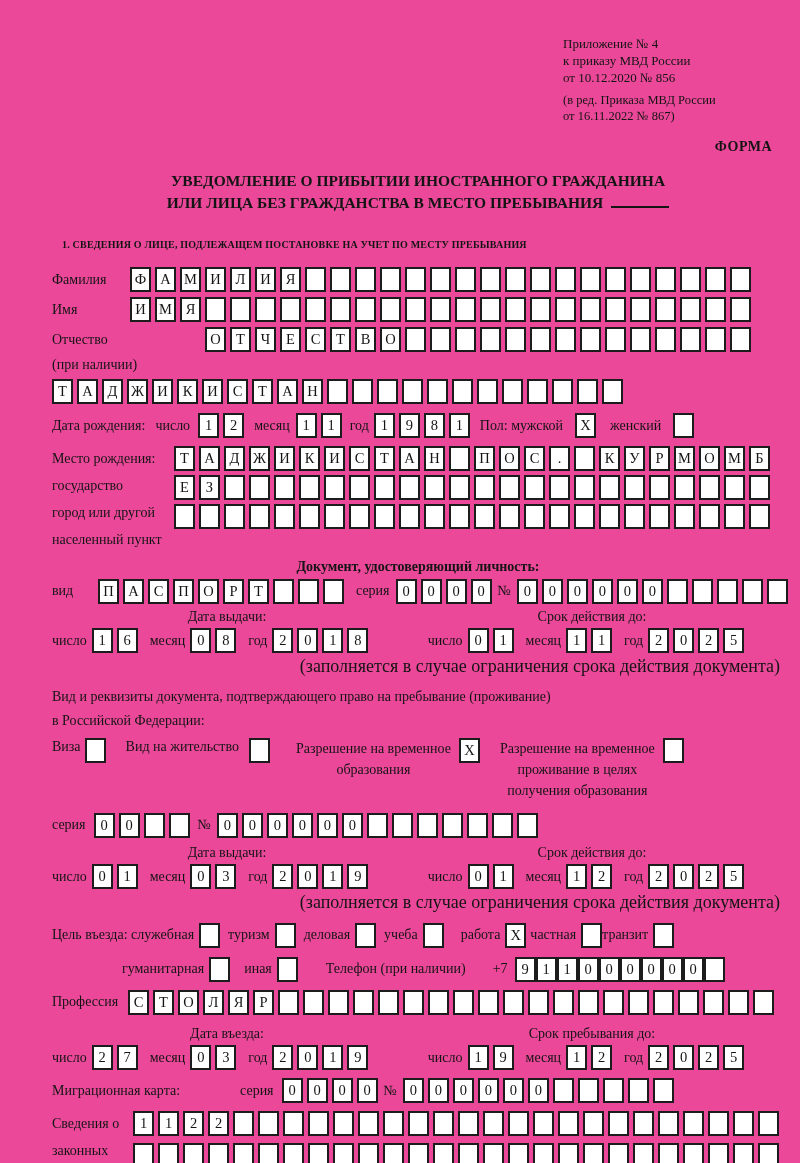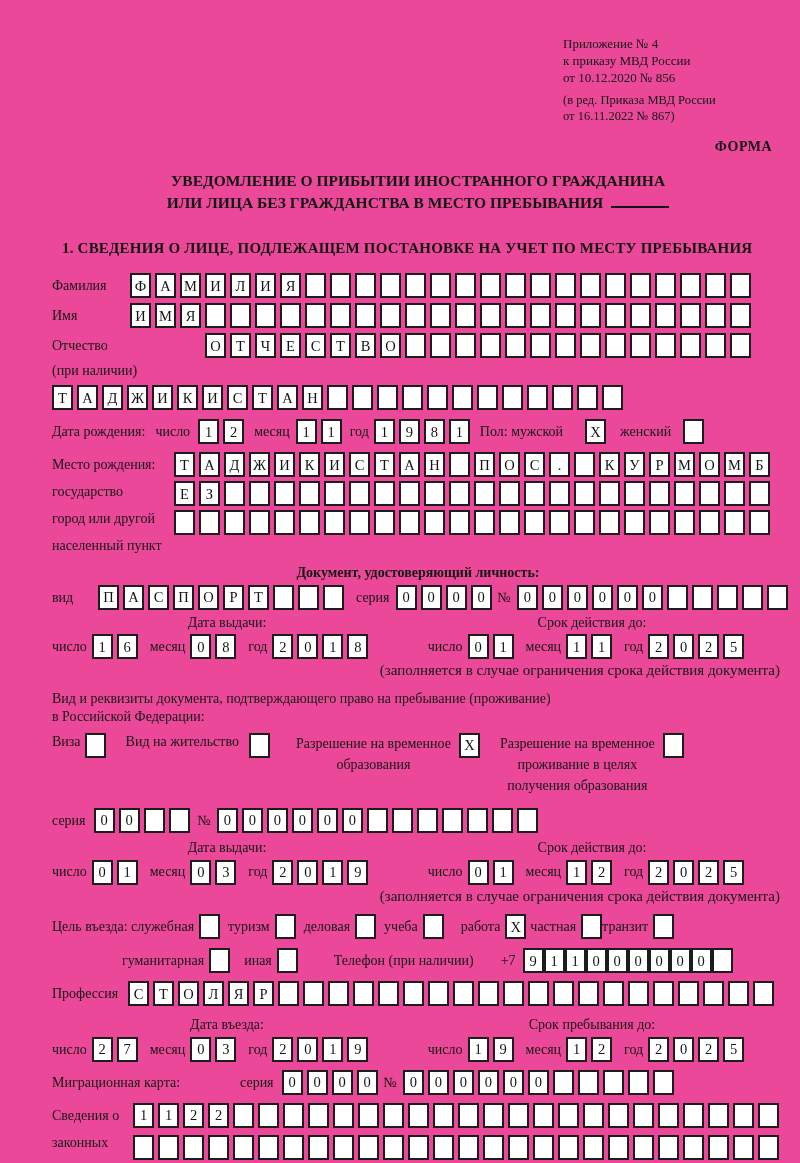--- a/index.html
+++ b/index.html
@@ -9,41 +9,41 @@
     background:#ec4899;color:#141414;
     font-family:"Liberation Serif","DejaVu Serif",serif;
     font-size:14px;line-height:1.25;overflow:hidden;
   }
   .apx{margin-left:511px;font-size:13px;line-height:1.3;}
   .apx .small{font-size:12.5px;}
   .apx .gap{margin-top:5px;}
   .forma{text-align:right;margin:14px 12px 0 0;font-weight:bold;font-size:14px;letter-spacing:.5px;}
   .title{text-align:center;font-weight:bold;font-size:15.5px;margin-top:14px;line-height:1.45;}
   .title-blank{display:inline-block;width:58px;border-bottom:2px solid #141414;height:12px;margin-left:8px;}
-  .h1{font-weight:bold;font-size:15px;margin-top:24px;margin-left:10px;letter-spacing:.2px;}
+  .h1{font-weight:bold;font-size:10px;margin-top:24px;margin-left:10px;letter-spacing:.2px;}
   .row{display:flex;align-items:center;margin-top:5px;flex-wrap:nowrap;}
   .row.top{align-items:flex-start;}
   .lbl{flex:none;}
   .c{
     box-sizing:border-box;flex:none;display:inline-flex;align-items:center;justify-content:center;
     width:21px;height:25px;border:2px solid #1c1c1c;margin-right:4px;background:#fff;
     font-size:14.5px;line-height:1;
   }
   .cells{display:inline-flex;flex:none;}
   .lblcol{flex:none;}
   .lblcol div{height:25px;display:flex;align-items:center;}
   .stack .cells{display:flex;margin-bottom:4px;}
   .center-b{font-weight:bold;text-align:center;margin-top:4px;font-family:Liberation Serif, serif;}
   .dates{display:flex;margin-top:4px;}
   .dcol{display:flex;flex-direction:column;}
   .dcol .dhead{text-align:center;margin-bottom:3px;}
   .dstrip{display:flex;align-items:center;}
   .dstrip .lbl{margin-right:5px;}
   .dstrip .cells{margin-right:8px;}
-  .note-r{text-align:right;font-size:15px;margin-top:2px;margin-right:4px;}
+  .note-r{text-align:right;font-size:18px;margin-top:2px;margin-right:4px;}
   .chk-row{display:flex;align-items:flex-start;margin-top:8px;}
   .chk-pair{display:flex;align-items:flex-start;}
   .chk-lines{text-align:center;line-height:1.5;}
   .purpose{display:flex;align-items:center;margin-top:9px;}
   .purpose .lbl{margin-right:5px;}
   .purpose .c{margin-right:0;}
 </style>
 </head>
 <body>
 
@@ -199,21 +199,21 @@
         <span class="c">1</span>
         <span class="c">1</span>
       </span>
     <span class="lbl" style="margin:0 5px 0 4px;">год</span>
     <span class="cells">
         <span class="c">1</span>
         <span class="c">9</span>
         <span class="c">8</span>
         <span class="c">1</span>
       </span>
-    <span class="lbl" style="margin:0 22px 0 6px;">Пол: мужской</span>
+    <span class="lbl" style="margin:0 12px 0 6px;">Пол: мужской</span>
     <span class="cells">
         <span class="c">X</span>
       </span>
     <span class="lbl" style="margin:0 12px 0 10px;">женский</span>
     <span class="cells">
         <span class="c"></span>
       </span>
   </div>
 
   <div class="row top" style="margin-top:8px;">
@@ -386,21 +386,21 @@
             <span class="c">0</span>
             <span class="c">2</span>
             <span class="c">5</span>
           </span>
       </div>
     </div>
   </div>
   <div class="note-r">(заполняется в случае ограничения срока действия документа)</div>
 
   <div style="margin-top:10px;">Вид и реквизиты документа, подтверждающего право на пребывание (проживание)</div>
-  <div style="">в Российской Федерации:</div>
+  <div style="margin-top:7px;">в Российской Федерации:</div>
 
   <div class="chk-row">
     <span class="chk-pair">
       <span class="lbl" style="margin-right:4px;">Виза</span>
       <span class="cells">
           <span class="c"></span>
         </span>
     </span>
     <span class="chk-pair" style="margin-left:16px;">
       <span class="lbl" style="margin-right:10px;">Вид на жительство</span>
@@ -536,21 +536,21 @@
 
   <div class="purpose" style="margin-left:70px;">
     <span class="lbl">гуманитарная</span>
     <span class="cells">
         <span class="c"></span>
       </span>
     <span class="lbl" style="margin-left:14px;">иная</span>
     <span class="cells">
         <span class="c"></span>
       </span>
-    <span class="lbl" style="margin-left:36px;">Телефон (при наличии)</span>
+    <span class="lbl" style="margin-left:28px;">Телефон (при наличии)</span>
     <span class="lbl" style="margin-left:22px;margin-right:7px;">+7</span>
     <span class="cells">
         <span class="c">9</span>
         <span class="c">1</span>
         <span class="c">1</span>
         <span class="c">0</span>
         <span class="c">0</span>
         <span class="c">0</span>
         <span class="c">0</span>
         <span class="c">0</span>

